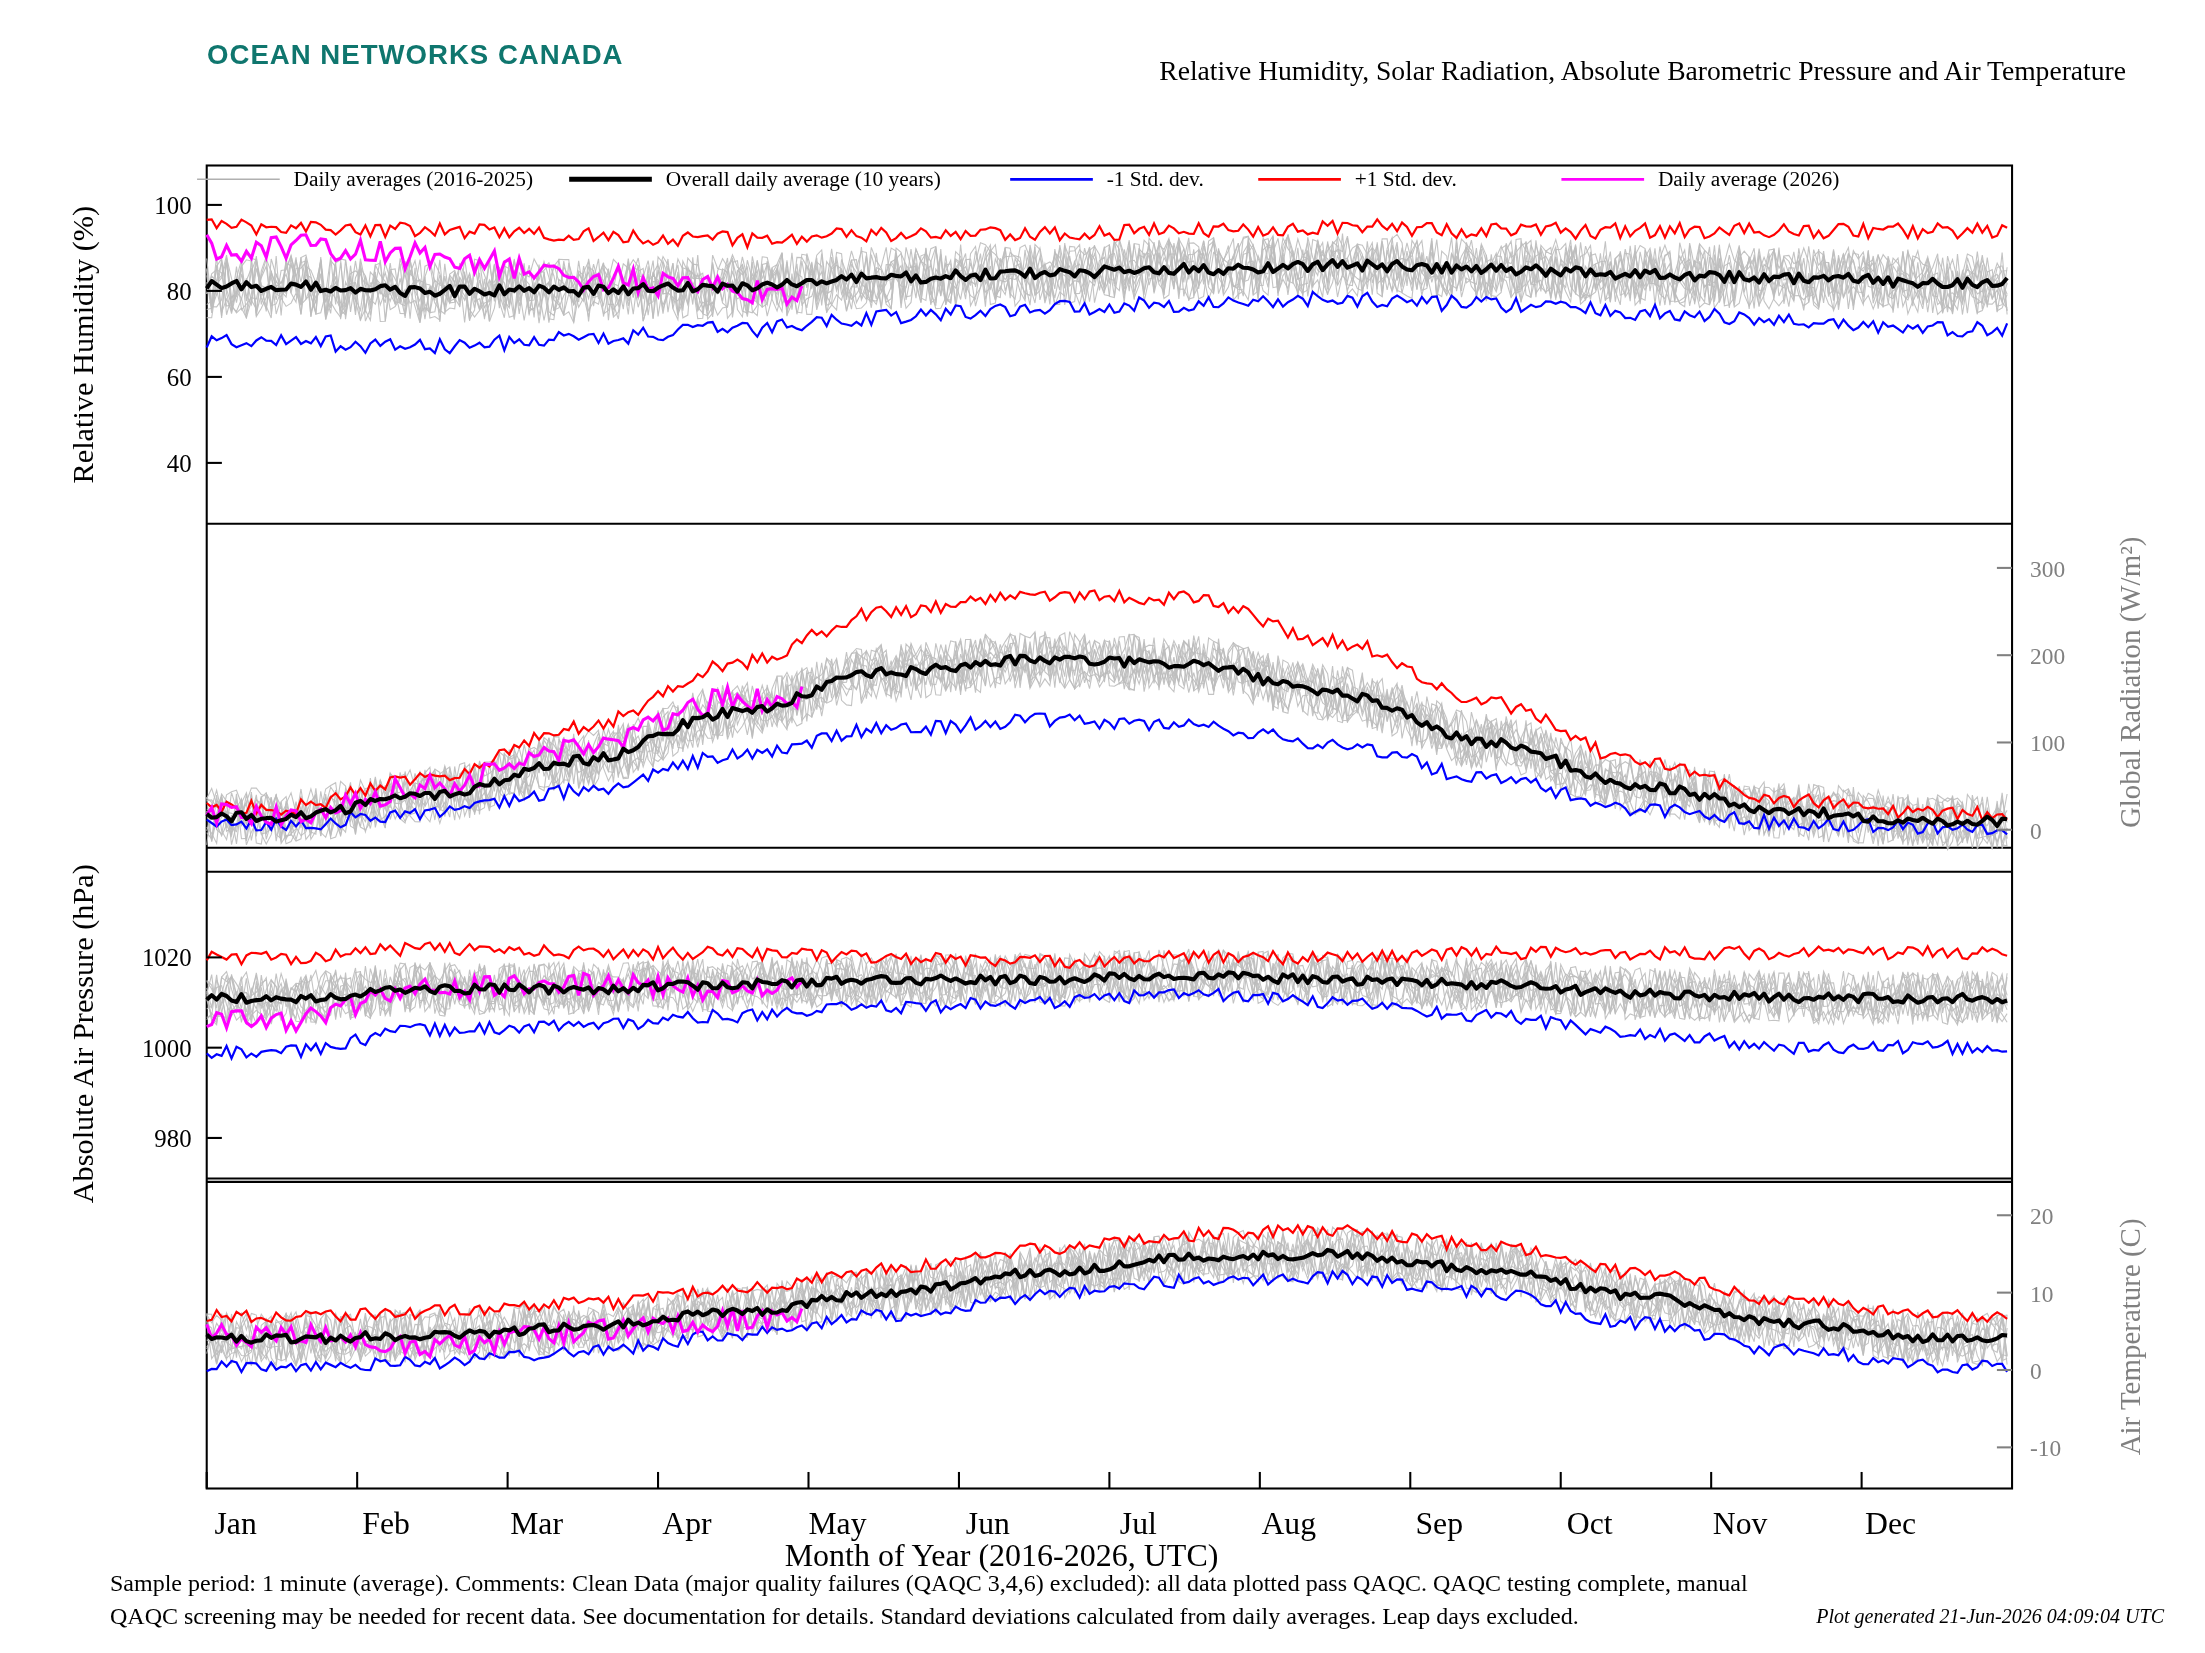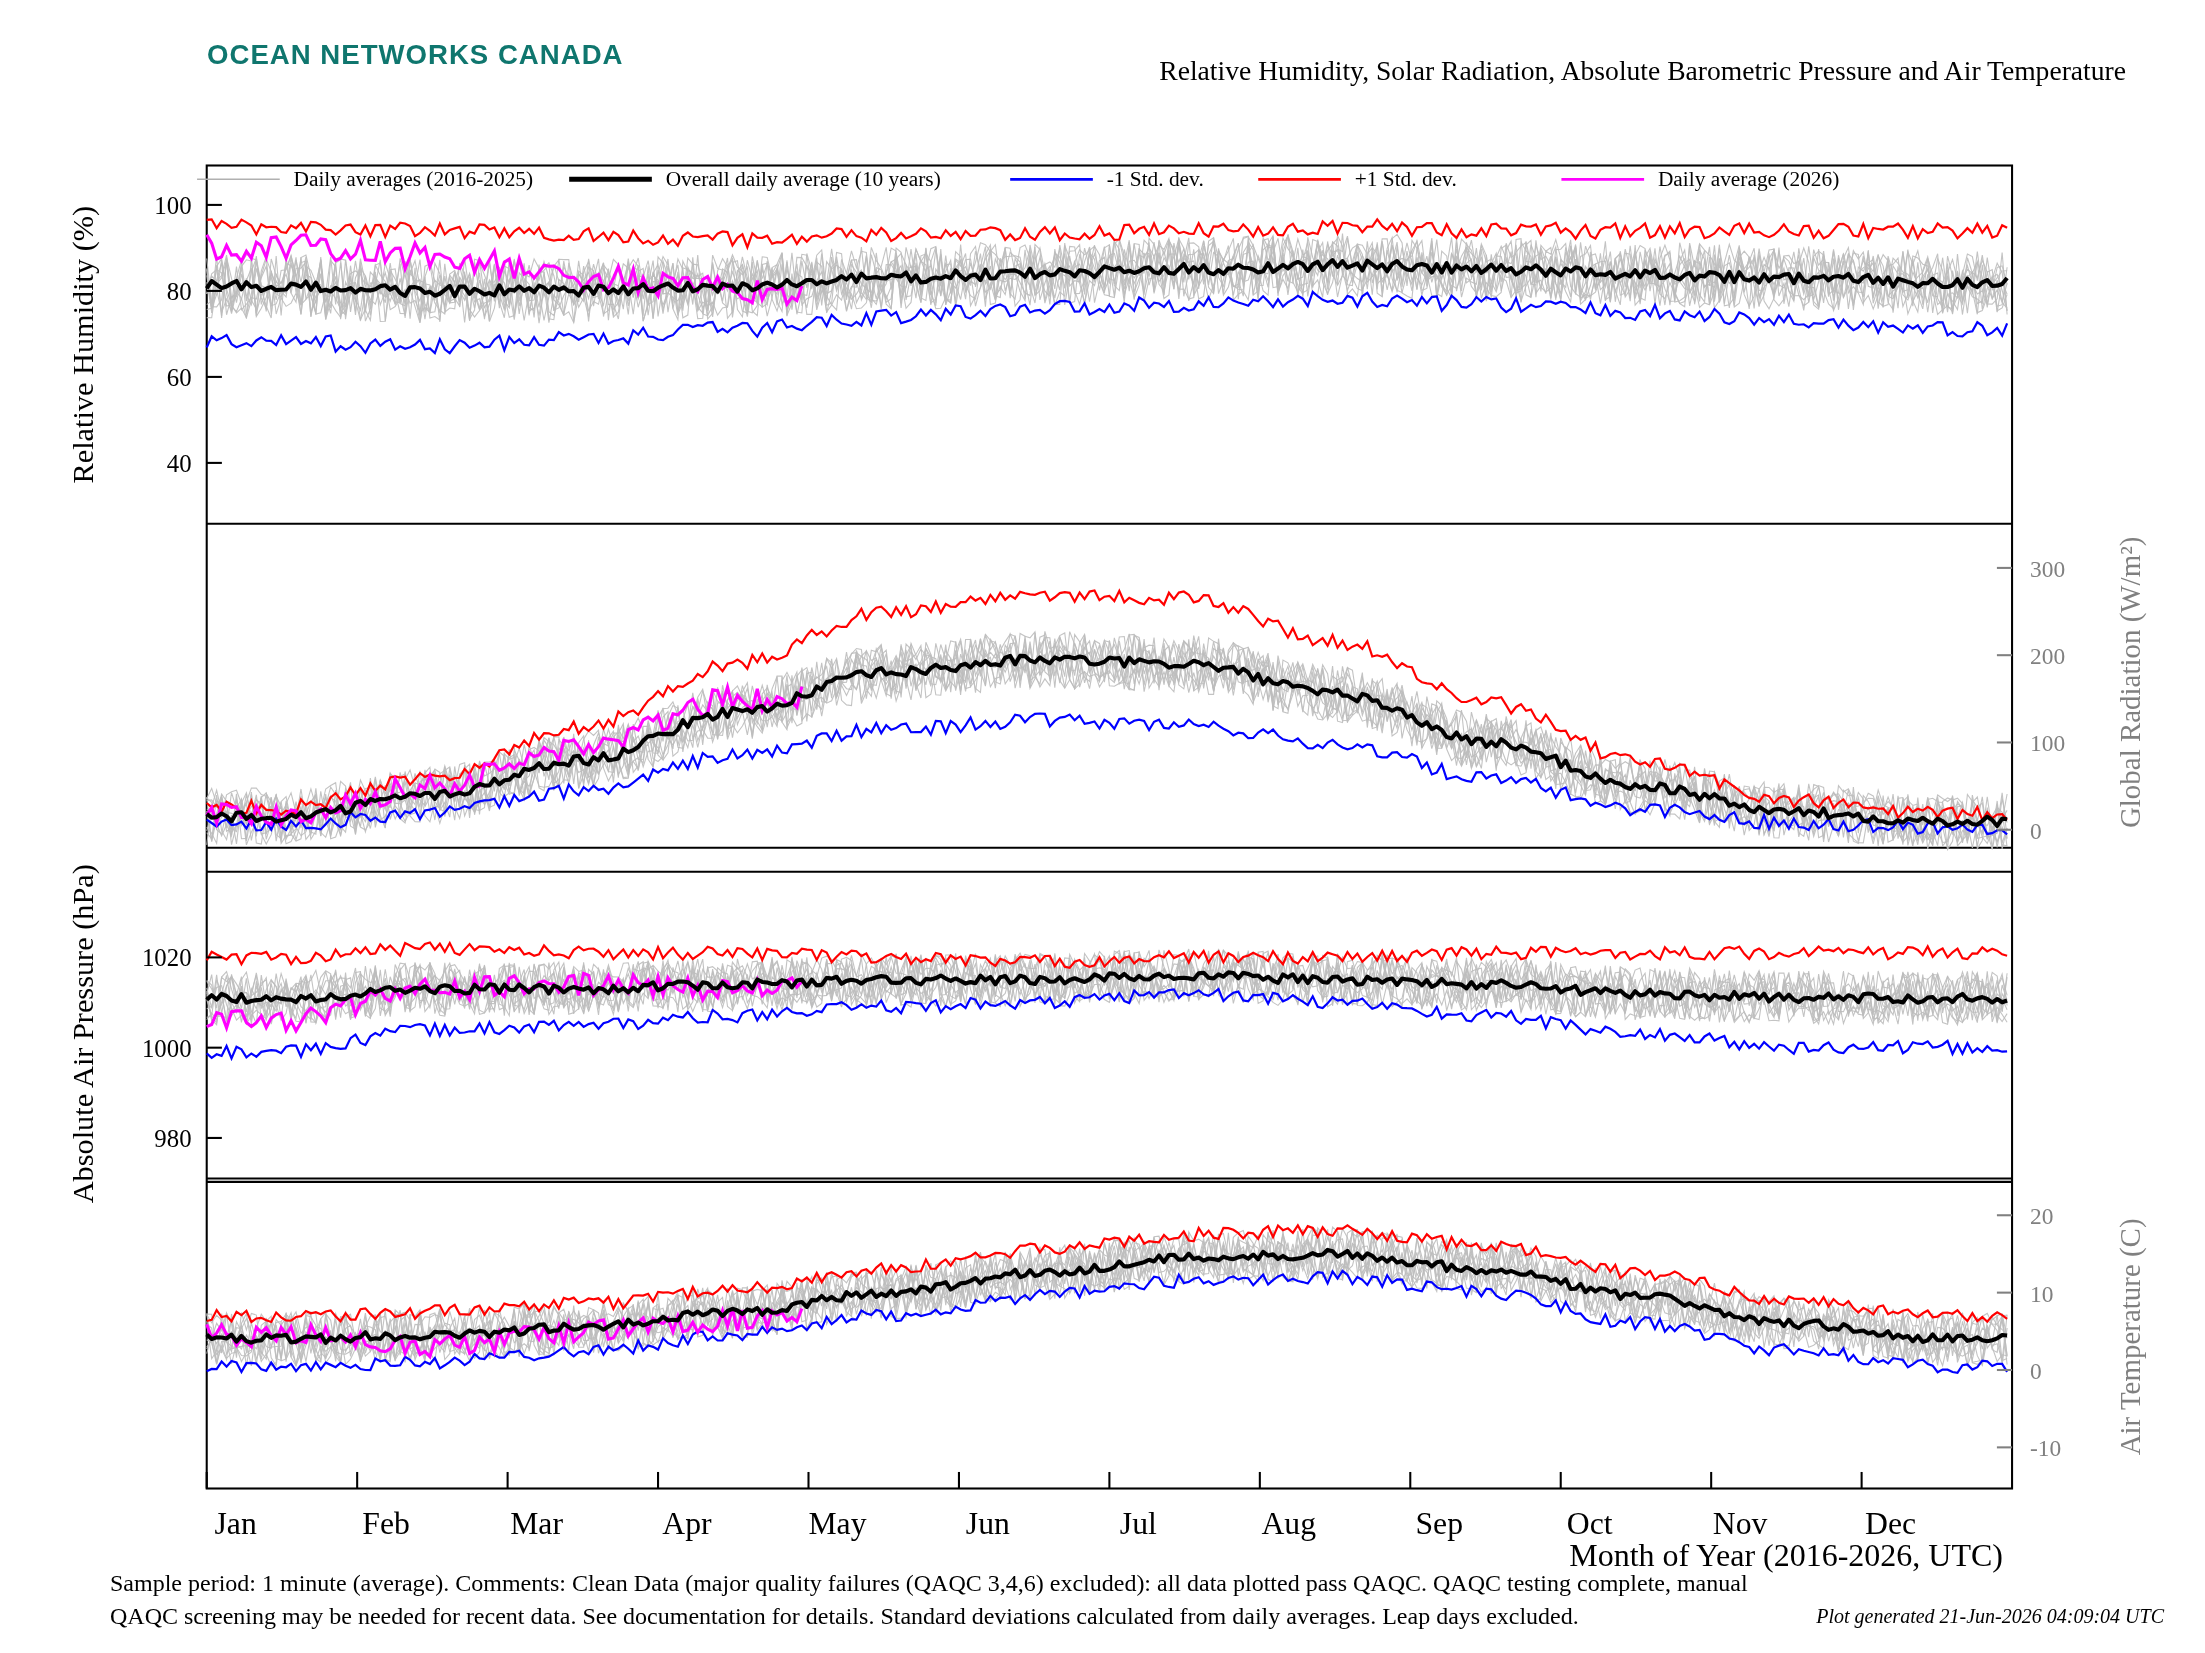--- a/index.html
+++ b/index.html
@@ -22,21 +22,21 @@
   svg{display:block;}
   .footer{
     position:absolute;left:110px;bottom:22px;width:1675px;
     font-size:24px;line-height:1.35;
   }
   .genstamp{
     position:absolute;right:41px;bottom:26px;
     font-size:20px;font-style:italic;
   }
   .xlabel{
-    position:absolute;left:0;width:2003px;text-align:right;top:1537px;
+    position:absolute;left:0;width:2003px;text-align:center;top:1537px;
     font-size:32px;
   }
 </style>
 </head>
 <body>
 
 <div class="brand">OCEAN NETWORKS CANADA</div>
 
 <div class="titleblock">
   <div>Relative Humidity, Solar Radiation, Absolute Barometric Pressure and Air Temperature</div>

